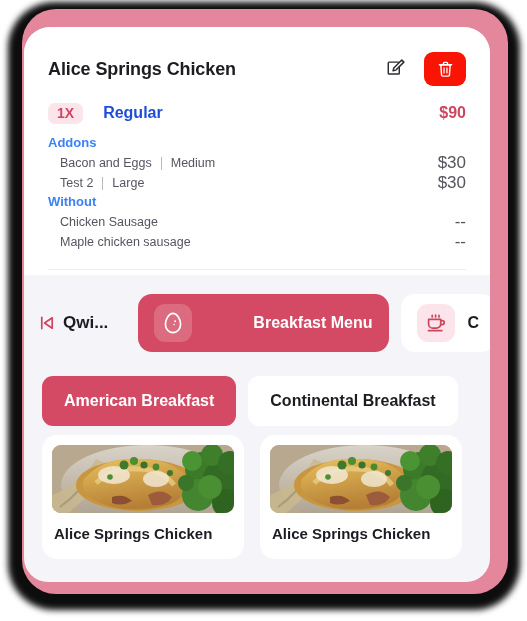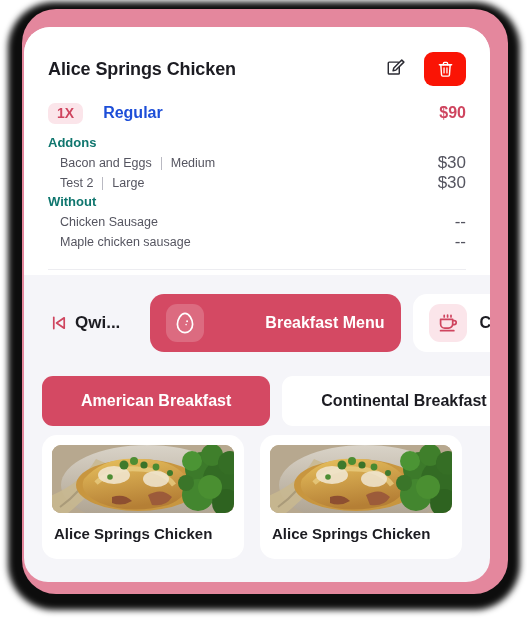--- a/index.html
+++ b/index.html
@@ -115,21 +115,21 @@
     margin-left: auto;
     font-size: 16px;
     font-weight: bold;
     color: #cf455f;
   }
 
   
   .group-label {
     font-size: 13px;
     font-weight: bold;
-    color: #0f766e;
+    color: #3b82f6;
     margin-top: 8px;
     margin-bottom: 3px;
   }
   .group-label.without { margin-top: 1px; }
 
   
   .opt-row {
     display: flex;
     align-items: center;
     height: 20px;
@@ -163,21 +163,21 @@
   
   .menu-strip {
     position: absolute;
     left: 0;
     top: 248px;
     width: 466px;
     height: 95px;
     background: #f5f5f9;
     display: flex;
     align-items: center;
-    padding-left: 26px;
+    padding-left: 14px;
   }
   .qwik-btn {
     display: flex;
     align-items: center;
     gap: 7px;
     cursor: pointer;
     padding-right: 14px;
   }
   .qwik-label {
     font-size: 17px;
@@ -233,21 +233,21 @@
     display: flex;
     align-items: center;
     padding-left: 18px;
     gap: 12px;
   }
   .cat-tab {
     height: 50px;
     border-radius: 11px;
     display: flex;
     align-items: center;
-    padding: 0 39px;
+    padding: 0 22px;
     font-size: 16px;
     font-weight: bold;
     white-space: nowrap;
     cursor: pointer;
     flex: 0 0 auto;
   }
   .cat-tab.active { background: #d44963; color: #ffffff; }
   .cat-tab.inactive { background: #ffffff; color: #1c1c22; }
 
   

